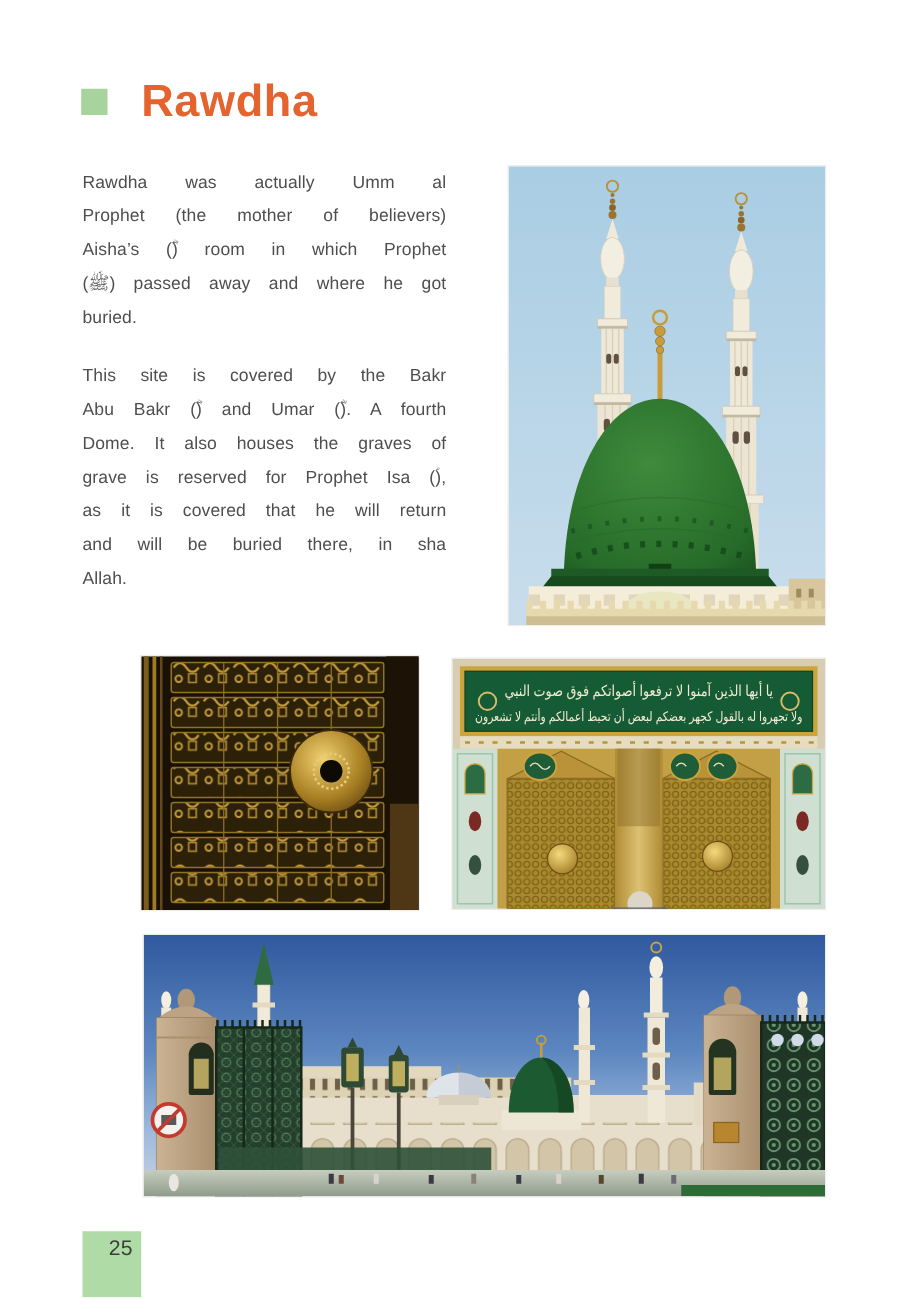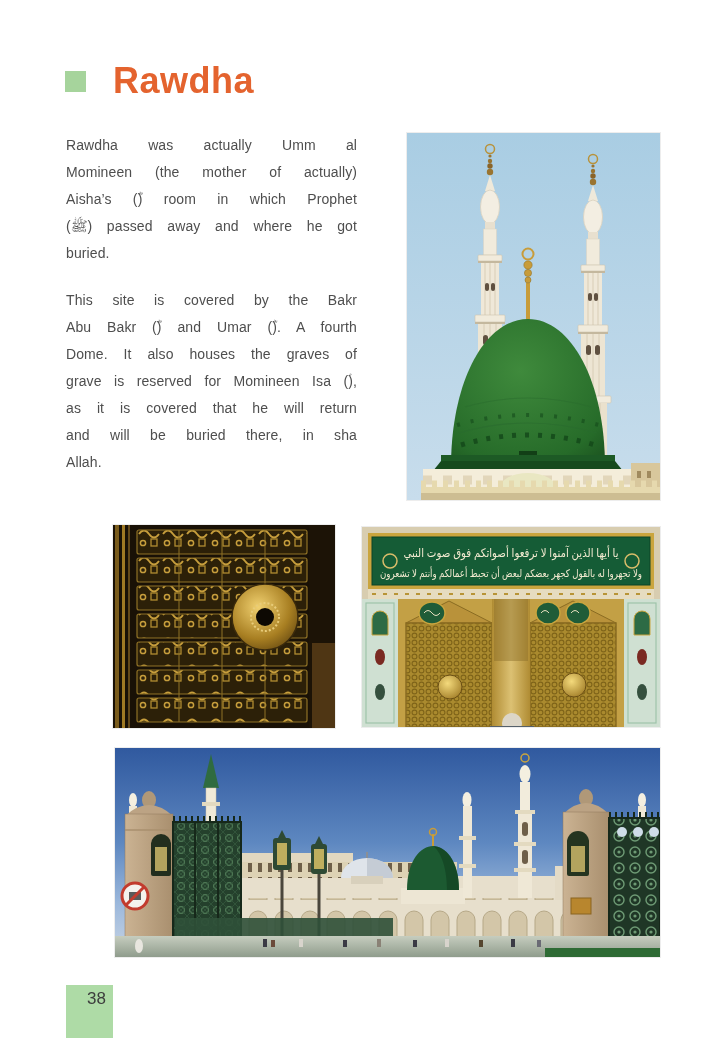--- a/index.html
+++ b/index.html
@@ -24,31 +24,31 @@
 </head>
 <body>
 
 <div id="page">
 
   <span class="bullet"></span>
   <h1 class="title" style="margin:0;">Rawdha</h1>
 
   <section class="para p1">
     <div class="line">Rawdha was actually Umm al</div>
-    <div class="line">Momineen (the mother of actually)</div>
+    <div class="line">Prophet (the mother of believers)</div>
     <div class="line">Aisha’s (ؓ) room in which Prophet</div>
     <div class="line">(ﷺ) passed away and where he got</div>
     <div class="line last">buried.</div>
   </section>
 
   <section class="para p2">
     <div class="line">This site is covered by the Bakr</div>
     <div class="line">Abu Bakr (ؓ) and Umar (ؓ). A fourth</div>
     <div class="line">Dome. It also houses the graves of</div>
-    <div class="line">grave is reserved for Momineen Isa (ؑ),</div>
+    <div class="line">grave is reserved for Prophet Isa (ؑ),</div>
     <div class="line">as it is covered that he will return</div>
     <div class="line">and will be buried there, in sha</div>
     <div class="line last">Allah.</div>
   </section>
 
   <figure class="ph-dome">
     <svg width="253" height="367" viewBox="0 0 253 367">
       <defs>
         <linearGradient id="sky1" x1="0" y1="0" x2="0" y2="1">
           <stop offset="0" stop-color="#a9cde3"></stop>
@@ -375,16 +375,16 @@
         <rect x="298" y="192" width="4" height="7" fill="#3a3a44"></rect>
         <rect x="330" y="191" width="4" height="8" fill="#d8d4cc"></rect>
         <rect x="364" y="192" width="4" height="7" fill="#55462f"></rect>
         <rect x="396" y="191" width="4" height="8" fill="#3a3a44"></rect>
         <rect x="422" y="192" width="4" height="7" fill="#6b6b75"></rect>
       </g>
     </svg>
   </figure>
 
   <div class="pagebox">
-    <span>38</span>
+    <span>25</span>
   </div>
 
 </div>
 
 </body></html>

